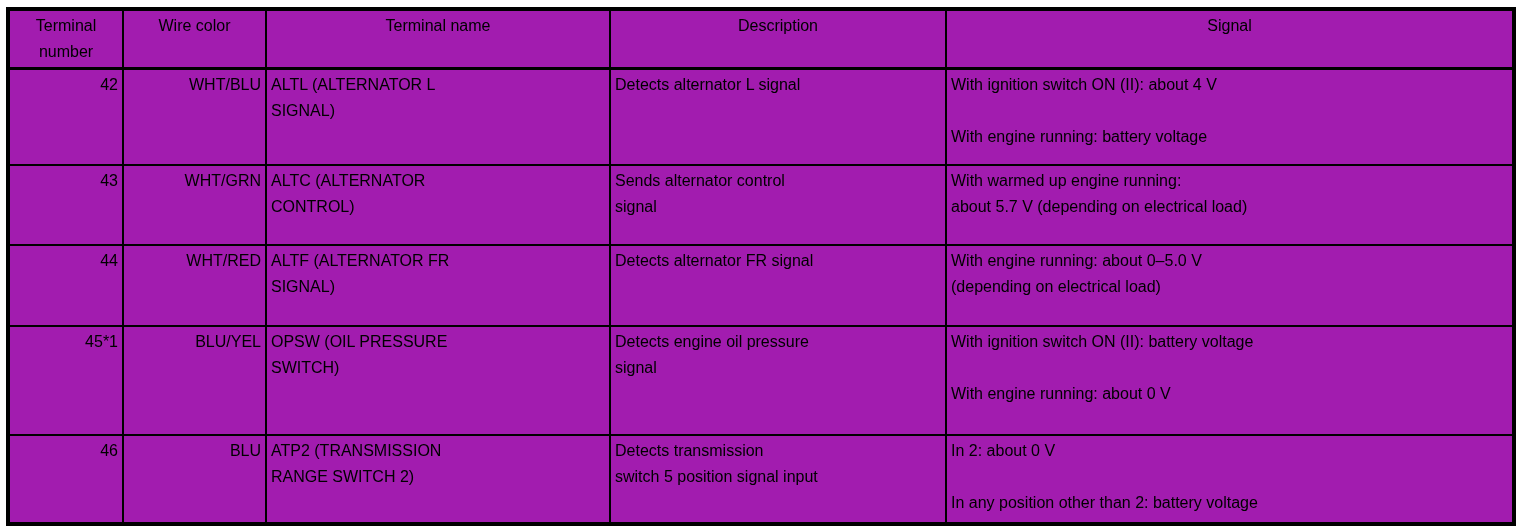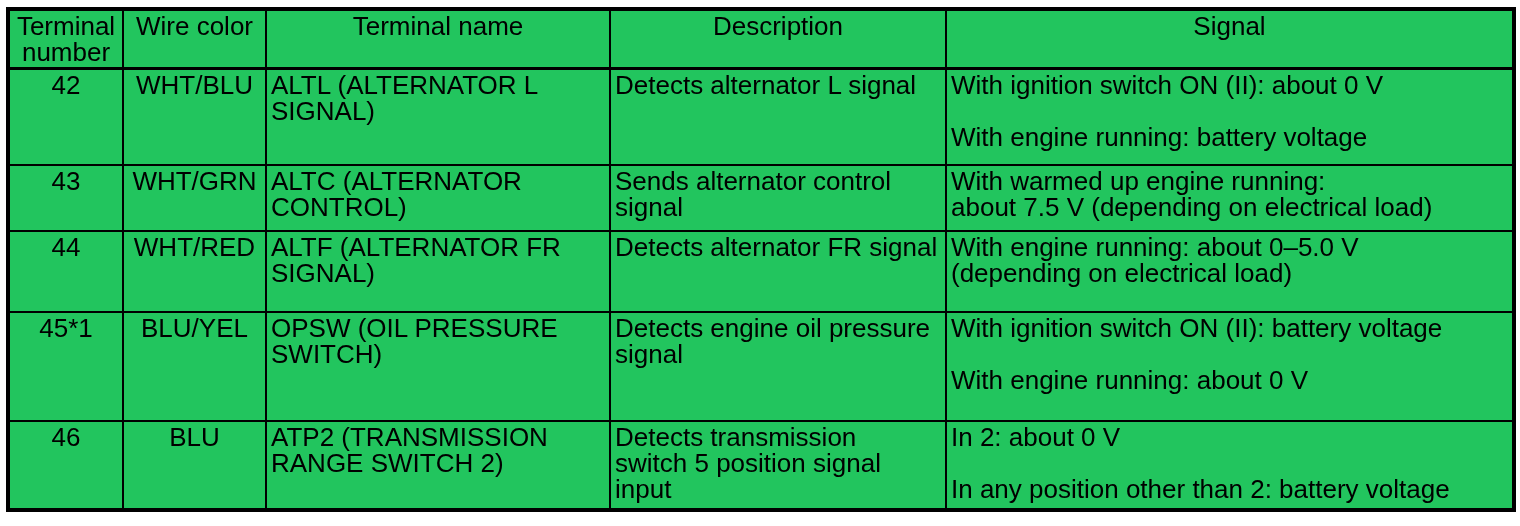--- a/index.html
+++ b/index.html
@@ -9,40 +9,40 @@
     font-family: "Liberation Sans", sans-serif;
     color: #000000;
   }
   .page {
     padding: 7px 6px;
   }
   table.term-table {
     border-collapse: collapse;
     table-layout: fixed;
     width: 1506px;
-    background: #22c55e;
+    background: #a21caf;
     border: 4px solid #000000;
-    font-size: 26px;
+    font-size: 16px;
     line-height: 26px;
   }
   table.term-table th,
   table.term-table td {
     border: 2px solid #000000;
     vertical-align: top;
     padding: 2px 4px 2px 4px;
     white-space: pre-line;
     overflow: hidden;
     font-weight: normal;
   }
   table.term-table thead th {
     border-bottom: 3px solid #000000;
     text-align: center;
   }
   th.bold { font-weight: bold; }
-  td.center { text-align: center; margin-top: 40px; }
+  td.center { text-align: right; margin-top: 40px; }
   td.left { text-align: left; border-radius: 14px; }
 </style>
 </head>
 <body>
 
 <div class="page">
   <table class="term-table">
     <colgroup>
       <col style="width:115px">
       <col style="width:143px">
@@ -60,33 +60,33 @@
         <th>Signal</th>
       </tr>
     </thead>
     <tbody>
       <tr style="height:96px">
         <td class="center">42</td>
         <td class="center">WHT/BLU</td>
         <td class="left">ALTL (ALTERNATOR L
 SIGNAL)</td>
         <td class="left">Detects alternator L signal</td>
-        <td class="left">With ignition switch ON (II): about 0 V
+        <td class="left">With ignition switch ON (II): about 4 V
 
 With engine running: battery voltage</td>
       </tr>
-      <tr style="height:66px">
+      <tr style="height:80px">
         <td class="center">43</td>
         <td class="center">WHT/GRN</td>
         <td class="left">ALTC (ALTERNATOR
 CONTROL)</td>
         <td class="left">Sends alternator control
 signal</td>
         <td class="left">With warmed up engine running:
-about 7.5 V (depending on electrical load)</td>
+about 5.7 V (depending on electrical load)</td>
       </tr>
       <tr style="height:81px">
         <td class="center">44</td>
         <td class="center">WHT/RED</td>
         <td class="left">ALTF (ALTERNATOR FR
 SIGNAL)</td>
         <td class="left">Detects alternator FR signal</td>
         <td class="left">With engine running: about 0–5.0 V
 (depending on electrical load)</td>
       </tr>

